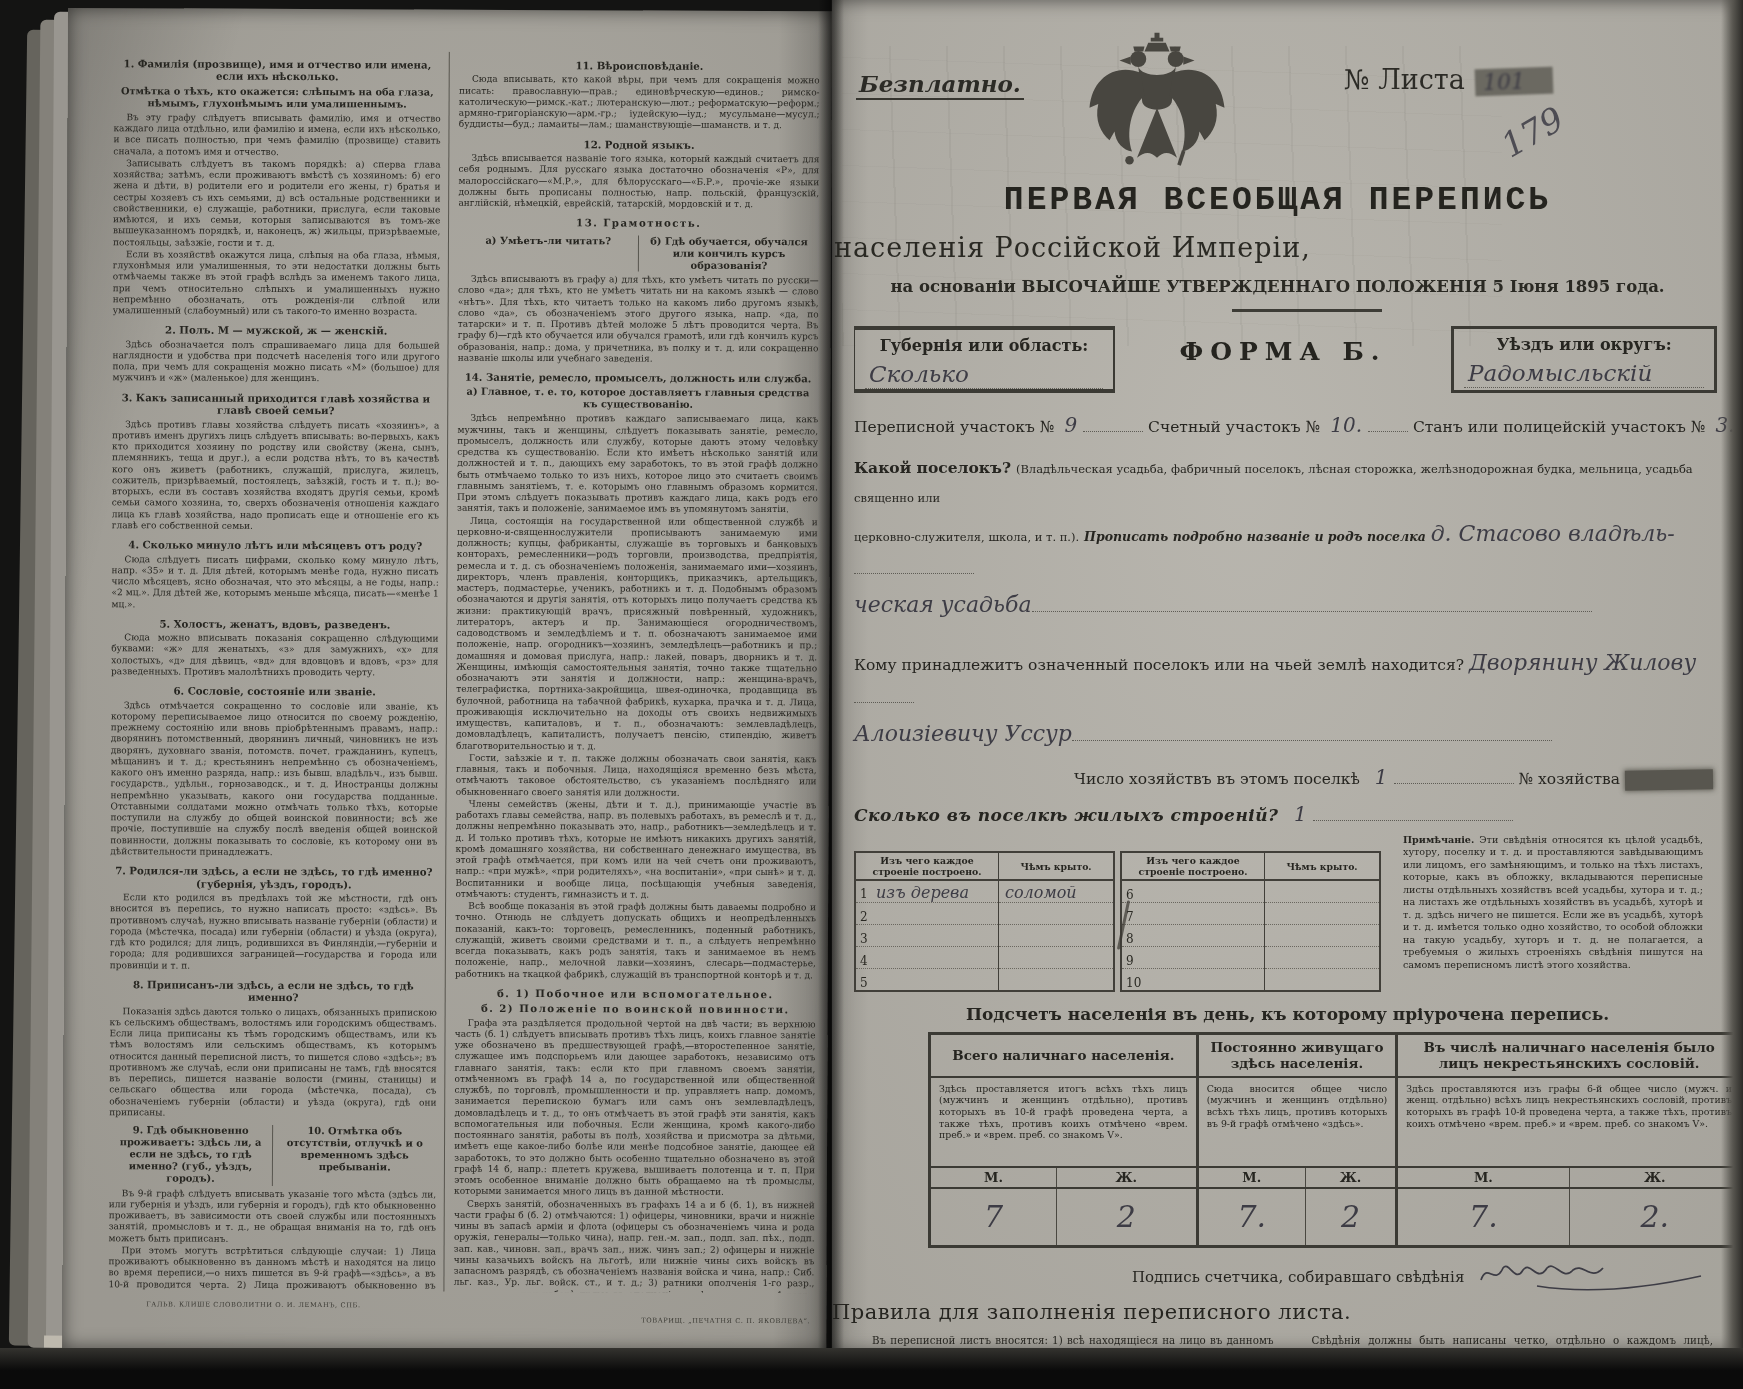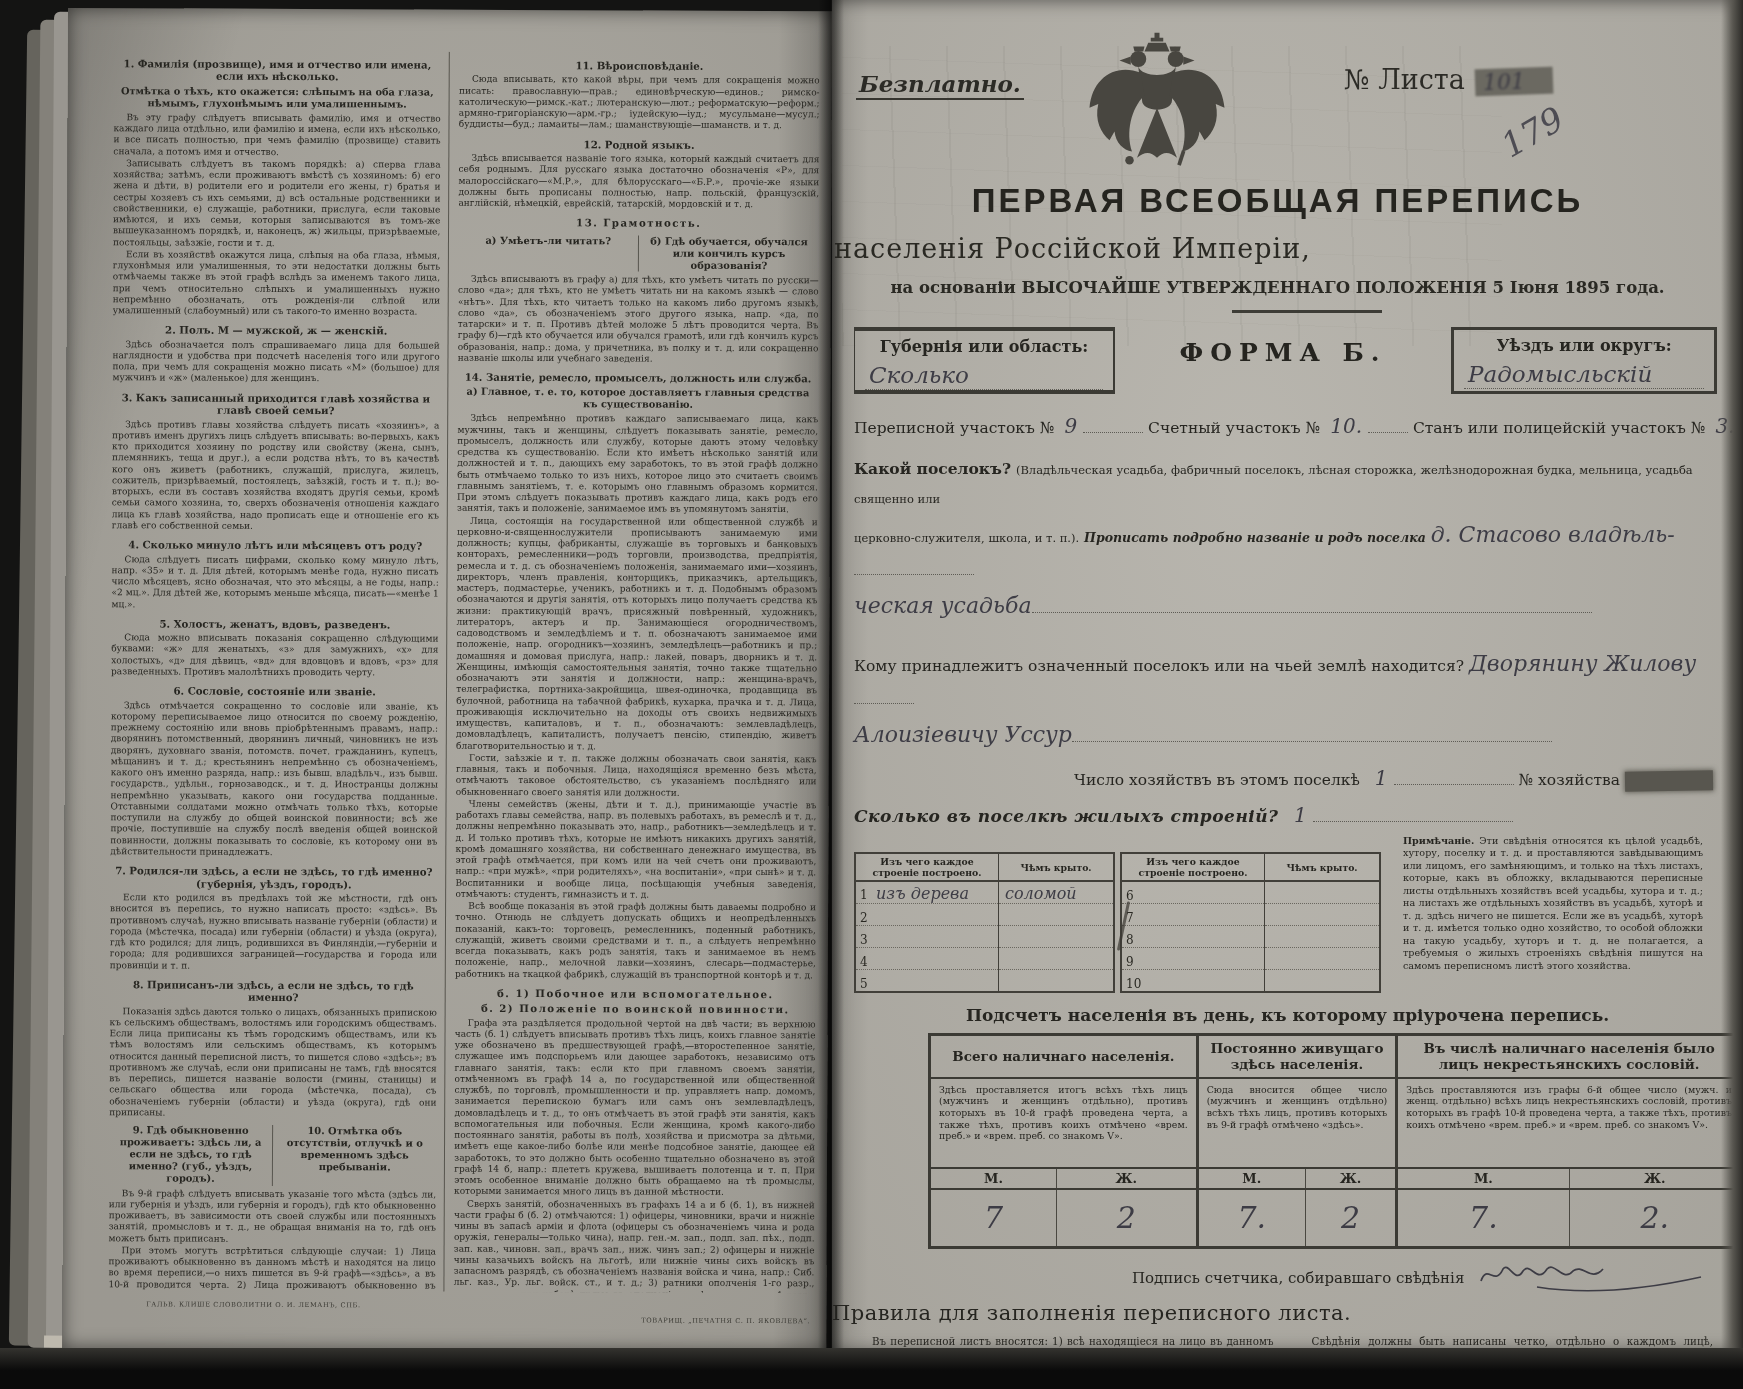--- a/index.html
+++ b/index.html
@@ -49,21 +49,21 @@
                repeating-linear-gradient(2deg,rgba(60,58,50,.06) 0 1px,transparent 1px 36px);}
   .fp-header{position:relative;height:180px;}
   .free{position:absolute;left:24px;top:70px;font-style:italic;font-weight:600;font-size:23px;
         border-bottom:2px solid #36352f;padding:0 3px 1px;color:#2c2b26;}
   .eagle{position:absolute;left:250px;top:30px;opacity:.92;}
   .sheetno{position:absolute;left:512px;top:64px;font-size:27px;color:#2c2b26;white-space:nowrap;}
   .smudge-val{display:inline-block;margin-left:10px;min-width:62px;padding:1px 8px;background:#6b6961;
         color:#474540;filter:blur(1px);transform:rotate(-2deg);font-size:22px;}
   .corner-num{position:absolute;left:668px;top:112px;font-size:34px;transform:rotate(-30deg);color:#45444c;opacity:.85;}
   .hw{font-family:"DejaVu Serif","DejaVu Sans",serif;font-style:italic;color:#3d3c45;}
-  .t1{text-align:center;font-family:Liberation Sans, sans-serif;font-weight:bold;font-size:33px;
+  .t1{text-align:center;font-family:Liberation Mono, monospace;font-weight:bold;font-size:33px;
       letter-spacing:3px;color:#25241f;margin:2px 30px 0 10px;}
   .t2{text-align:left;font-size:27px;letter-spacing:1px;margin:13px 30px 0 2px;color:#2a2923;}
   .t3{text-align:center;font-weight:bold;font-size:16.5px;margin:14px 30px 0 10px;color:#2a2923;}
   .trule{width:150px;border-top:3px solid #3d3c36;margin:13px auto 0;margin-left:400px;}
   .form-head{display:flex;align-items:stretch;margin:14px 26px 0 22px;}
   .fh-box{border:2px solid #3b3a34;padding:6px 10px 0;}
   .fh-box.lft{width:238px;border-top-width:4px;border-bottom-width:4px;border-left-width:1px;}
   .fh-box.rgt{width:240px;border-width:3px;}
   .fh-label{font-weight:bold;font-size:16px;text-align:center;}
   .fh-val{font-size:23px;margin-top:6px;border-bottom:1px dotted #5e5c55;text-align:left;padding:0 4px 1px;}

